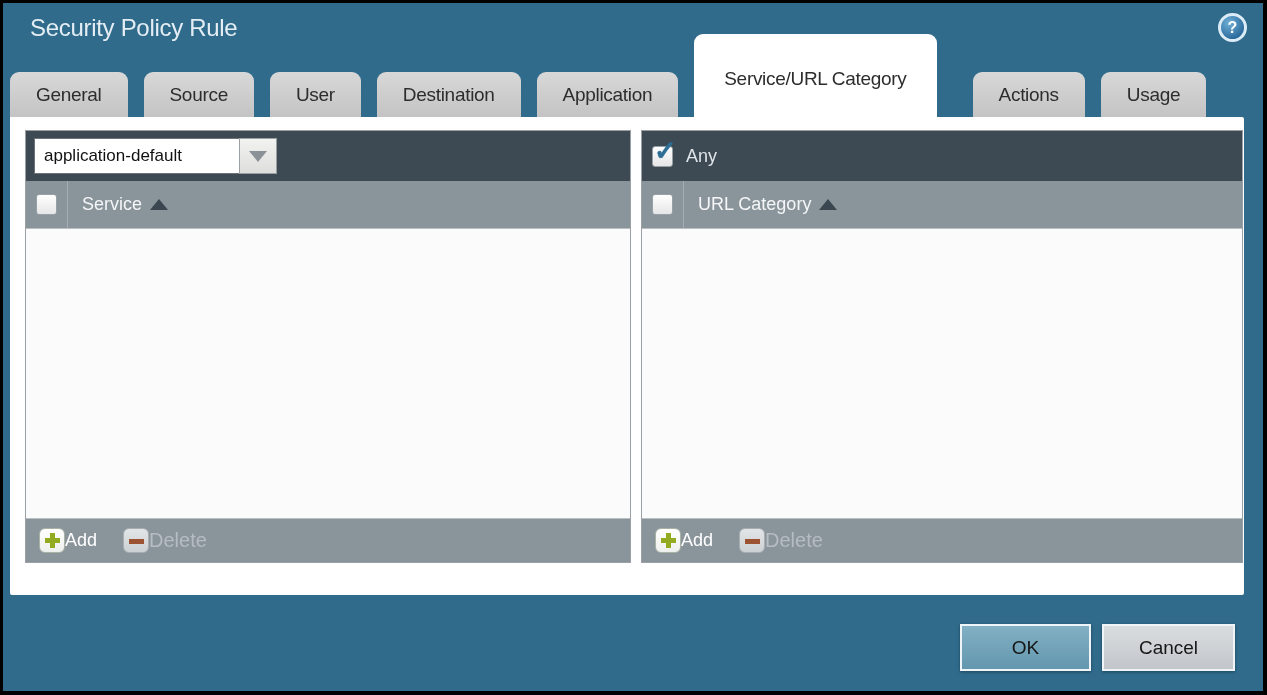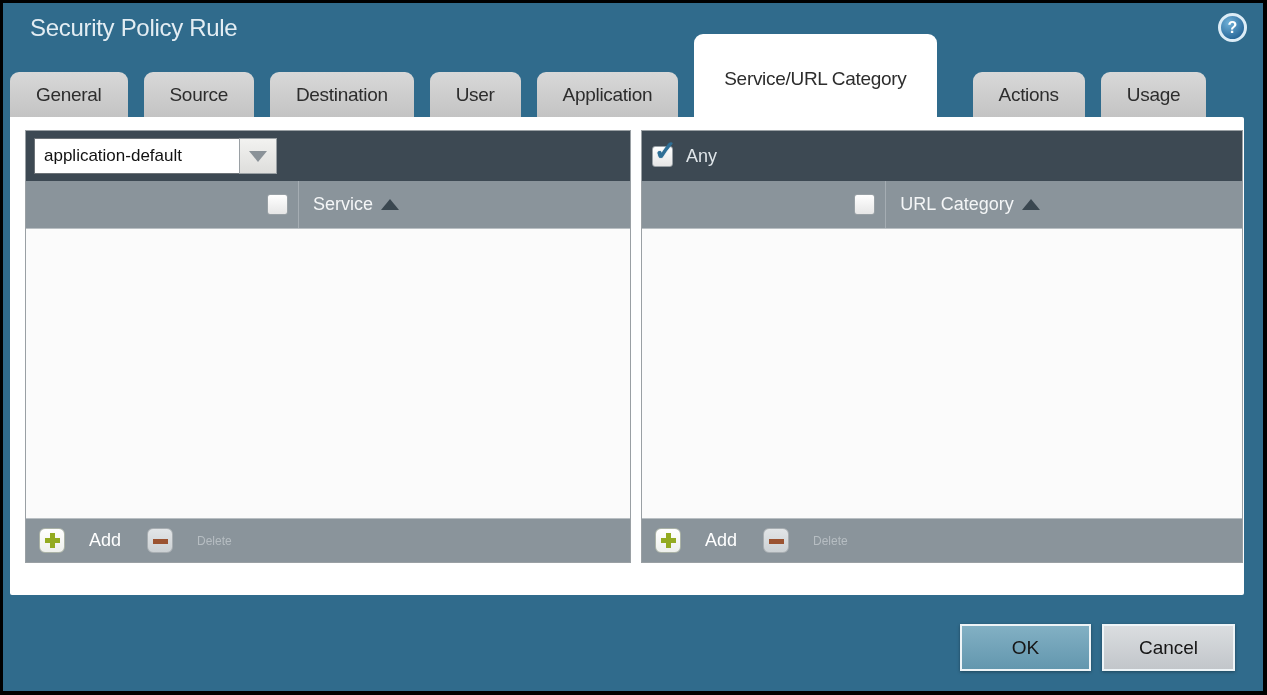--- a/index.html
+++ b/index.html
@@ -119,21 +119,21 @@
     text-shadow: 0 0 1px #2f6f96;
   }
   .any-row { display: flex; align-items: center; margin-left: 10px; }
   .any-label { color: #dfe5e9; font-size: 18px; margin-left: 13px; }
   
   .col-header {
     height: 47px; flex: 0 0 47px;
     background: #8a949b;
     border-bottom: 1px solid #b9bfc3;
     display: flex; align-items: center;
-    color: #f4f6f7; font-size: 18px; justify-content: center;
+    color: #f4f6f7; font-size: 18px;
   }
   .col-header .cb-cell {
     width: 41px; flex: 0 0 41px;
     display: flex; justify-content: center;
     border-right: 1px solid #a5adb3;
     align-self: stretch; align-items: center;
   }
   .col-header .col-label { margin-left: 14px; cursor: pointer; }
   .sort-asc {
     display: inline-block;
@@ -146,21 +146,21 @@
   
   .panel-body { flex: 1 1 auto; background: #fbfbfb; }
   
   .panel-footer {
     height: 43px; flex: 0 0 43px;
     background: #8a949b;
     border-top: 1px solid #b9bfc3;
     display: flex; align-items: center;
     padding-left: 13px; gap: 26px;
   }
-  .foot-btn { display: flex; align-items: center; gap: 24px; cursor: pointer; }
+  .foot-btn { display: flex; align-items: center; gap: 0; cursor: pointer; }
   .foot-btn .mini-icon {
     width: 26px; height: 25px;
     border-radius: 6px;
     box-sizing: border-box;
     position: relative;
   }
   .icon-add-plus {
     background: linear-gradient(#ffffff, #eef0ec);
     border: 1px solid #aab2a6;
   }
@@ -174,21 +174,21 @@
   }
   .icon-del-minus {
     background: linear-gradient(#e2e5e7, #ccd1d4);
     border: 1px solid #a8aeb2;
   }
   .icon-del-minus .bar-h {
     position: absolute; left: 5px; top: 10px; width: 15px; height: 5px;
     background: #9b5331;
   }
   .foot-label-add { color: #ffffff; font-size: 18px; }
-  .foot-label-delete { color: #b6bdc2; font-size: 12px; }
+  .foot-label-delete { color: #b6bdc2; font-size: 20px; }
   .foot-btn.disabled { cursor: default; }
   
   .dlg-btn {
     position: absolute; top: 621px;
     height: 47px;
     border: 2px solid #eef4f7;
     border-radius: 0;
     box-sizing: border-box;
     font-family: "Liberation Sans", sans-serif;
     font-size: 19px; color: #161616;
@@ -208,22 +208,22 @@
 <body>
 
 <div class="dialog">
 
   <div class="title">Security Policy Rule</div>
   <div class="help-icon">?</div>
 
   <div class="tabs">
     <div class="tab">General</div>
     <div class="tab">Source</div>
+    <div class="tab">User</div>
     <div class="tab">Destination</div>
-    <div class="tab">User</div>
     <div class="tab">Application</div>
     <div class="tab active">Service/URL Category</div>
     <div class="tab gap-before">Actions</div>
     <div class="tab">Usage</div>
   </div>
 
   <div class="content">
 
     <div class="panel left">
       <div class="panel-top">

